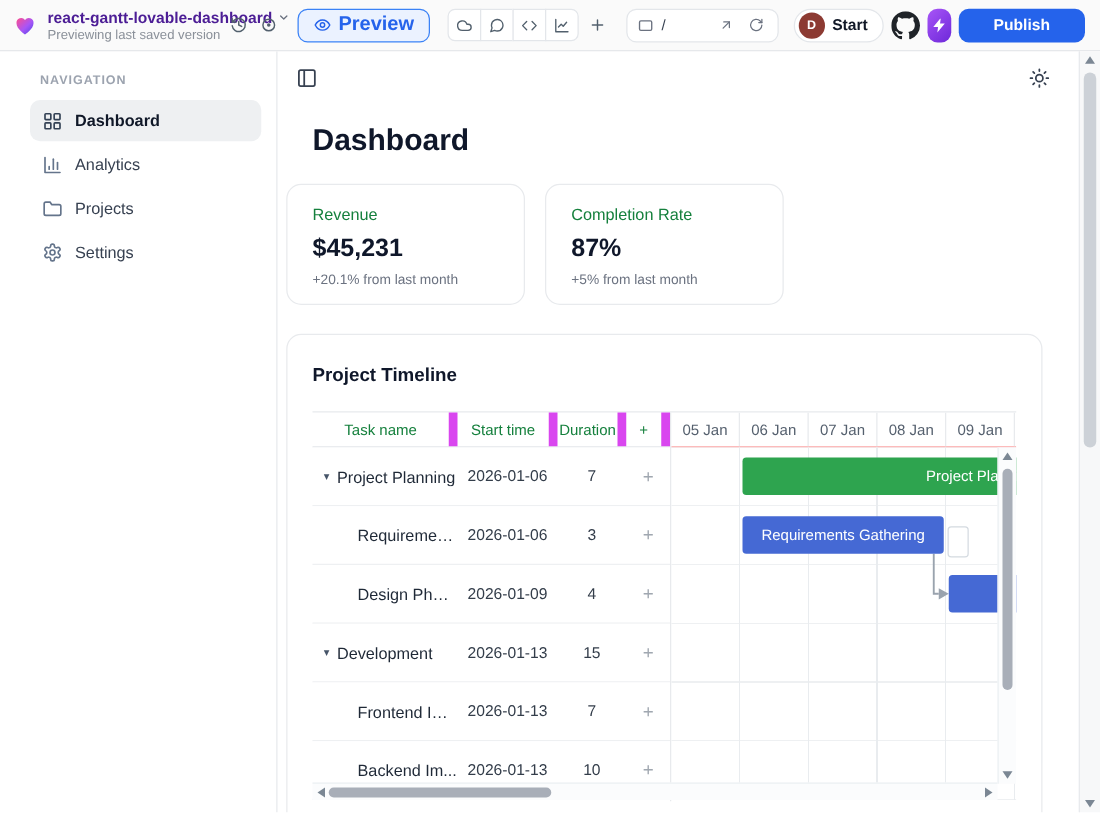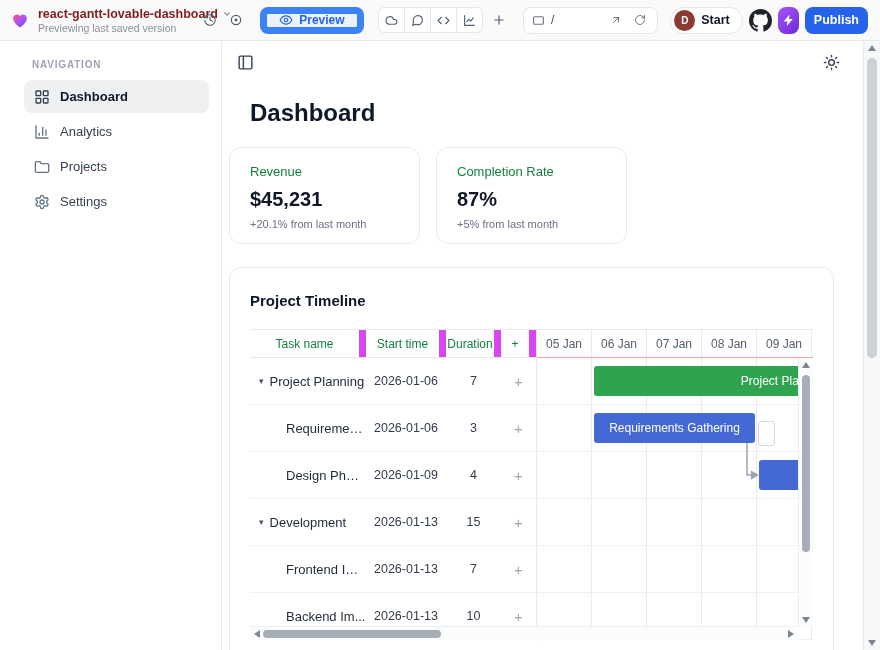--- a/index.html
+++ b/index.html
@@ -5,45 +5,45 @@
 *{box-sizing:border-box;margin:0;padding:0}
 html,body{width:880px;height:650px;overflow:hidden}
 body{font-family:"Liberation Sans",sans-serif;background:#fff;color:#111827;position:relative}
 button{font-family:inherit;cursor:pointer}
 svg{display:block}
 
 
 .topbar{position:absolute;top:0;left:0;right:0;height:41px;background:#fafafa;border-bottom:1px solid #e6e8eb;display:flex;align-items:center;padding:0 12px 0 10px;gap:6px;z-index:30}
 .logo{width:20px;height:20px;flex:0 0 auto}
 .proj{display:flex;flex-direction:column;margin:0 4px 0 2px;min-width:0}
-.proj-name{display:flex;align-items:center;gap:4px;font-size:12.5px;font-weight:700;color:#7f1d1d;white-space:nowrap}
+.proj-name{display:flex;align-items:center;gap:4px;font-size:12.5px;font-weight:700;color:#4c1d95;white-space:nowrap}
 .proj-sub{font-size:10.5px;color:#8a9099;margin-top:1px;white-space:nowrap}
 .ghost{width:26px;height:26px;border-radius:6px;border:none;background:transparent;display:flex;align-items:center;justify-content:center;color:#52606d}
 .ghost svg{width:14px;height:14px}
-.preview-btn{height:27px;display:flex;align-items:center;gap:6px;padding:0 12px;border-radius:8px;background:#ebf2ff;border:7px solid #3b82f6;color:#2563eb;font-size:12px;font-weight:600;margin:0 8px}
+.preview-btn{height:27px;display:flex;align-items:center;gap:6px;padding:0 12px;border-radius:8px;background:#ebf2ff;border:1px solid #3b82f6;color:#2563eb;font-size:16px;font-weight:600;margin:0 8px}
 .preview-btn svg{width:14px;height:14px}
 .seg{display:flex}
 .seg-btn{width:27px;height:26px;display:flex;align-items:center;justify-content:center;background:#fff;border:1px solid #e3e6ea;margin-left:-1px;color:#52606d}
 .seg-btn:first-child{border-radius:6px 0 0 6px;margin-left:0}
 .seg-btn:last-child{border-radius:0 6px 6px 0}
 .seg-btn svg{width:13px;height:13px}
 .urlbar{height:27px;width:168px;display:flex;align-items:center;gap:6px;border:1px solid #e3e6ea;background:#fff;border-radius:8px;padding:0 8px;margin-left:8px;color:#374151;font-size:12px}
 .urlbar .win-ic{width:13px;height:13px;color:#6b7280;flex:0 0 auto}
 .urlbar .path{flex:1;color:#374151}
 .url-ic-btn{width:18px;height:18px;border:none;background:transparent;color:#6b7280;display:flex;align-items:center;justify-content:center;padding:0}
 .url-ic-btn svg{width:12px;height:12px}
 .spacer{flex:1}
 .share-pill{height:27px;display:flex;align-items:center;gap:6px;border:1px solid #e3e6ea;border-radius:999px;background:#fff;padding:2px 12px 2px 3px}
 .avatar{width:21px;height:21px;border-radius:50%;background:#8c3a32;color:#fff;font-size:10px;font-weight:700;display:flex;align-items:center;justify-content:center}
 .share-label{font-size:12.5px;font-weight:600;color:#111827}
 .gh-btn{width:26px;height:26px;border:none;background:transparent;display:flex;align-items:center;justify-content:center;padding:0}
 .gh-btn svg{width:23px;height:23px}
 .boost-btn{width:27px;height:27px;border-radius:8px;border:none;background:linear-gradient(135deg,#a855f7,#6d28d9);display:flex;align-items:center;justify-content:center;color:#fff}
 .boost-btn svg{width:13px;height:13px}
-.publish-btn{height:27px;padding:0 9px;border-radius:8px;border:none;background:#2563eb;color:#fff;font-size:12.5px;font-weight:600}
+.publish-btn{height:27px;padding:0 28px;border-radius:8px;border:none;background:#2563eb;color:#fff;font-size:12.5px;font-weight:600}
 
 
 .sidebar{position:absolute;left:12px;top:41px;bottom:0;width:210px;background:#fff;border-right:1px solid #e8eaed;padding:14px 12px;z-index:20}
 .nav-section{font-size:10px;font-weight:700;letter-spacing:.08em;color:#9ca3af;margin:4px 8px 10px}
 .nav-item{height:33px;display:flex;align-items:center;gap:10px;padding:0 10px;border-radius:8px;font-size:13px;color:#374151;cursor:pointer;margin-bottom:2px}
 .nav-item.active{background:#eef0f2;color:#101828;font-weight:600}
 .nav-icon{width:16px;height:16px;color:#64748b;flex:0 0 auto}
 .nav-item.active .nav-icon{color:#334155}
 
 

